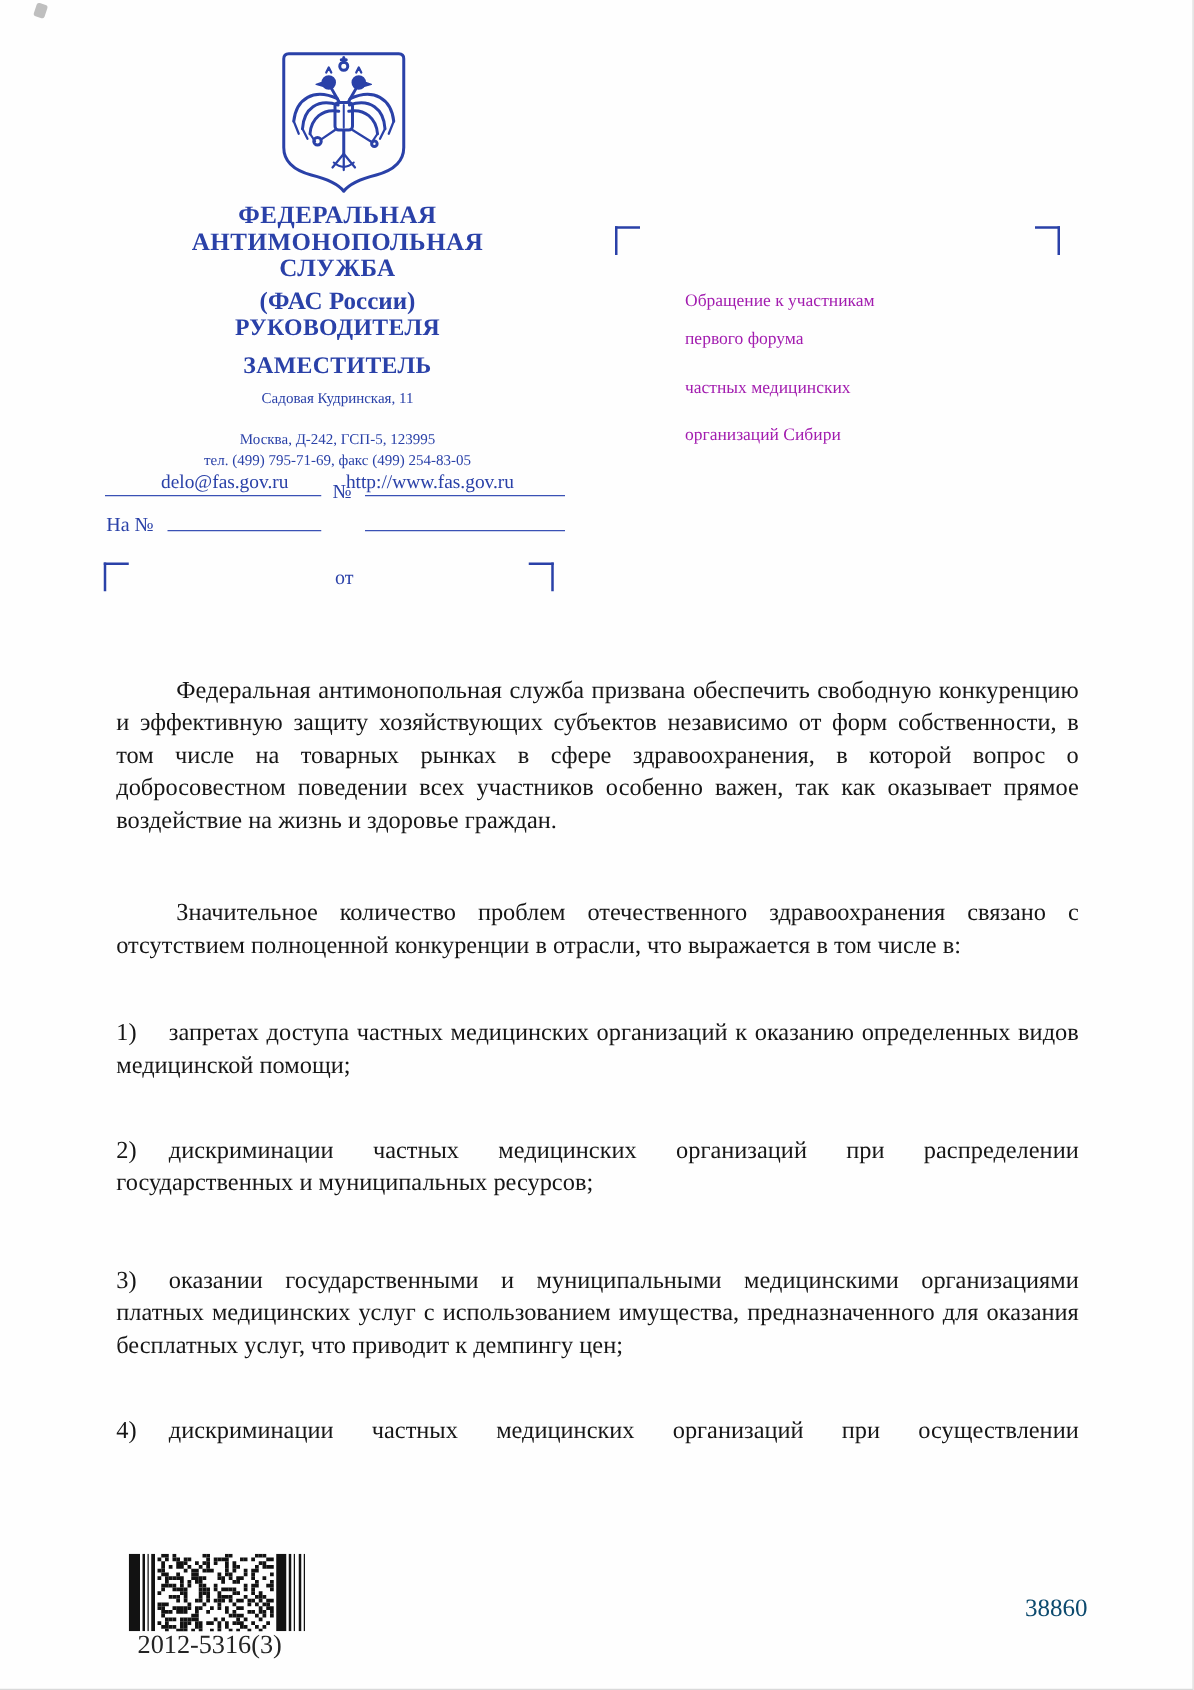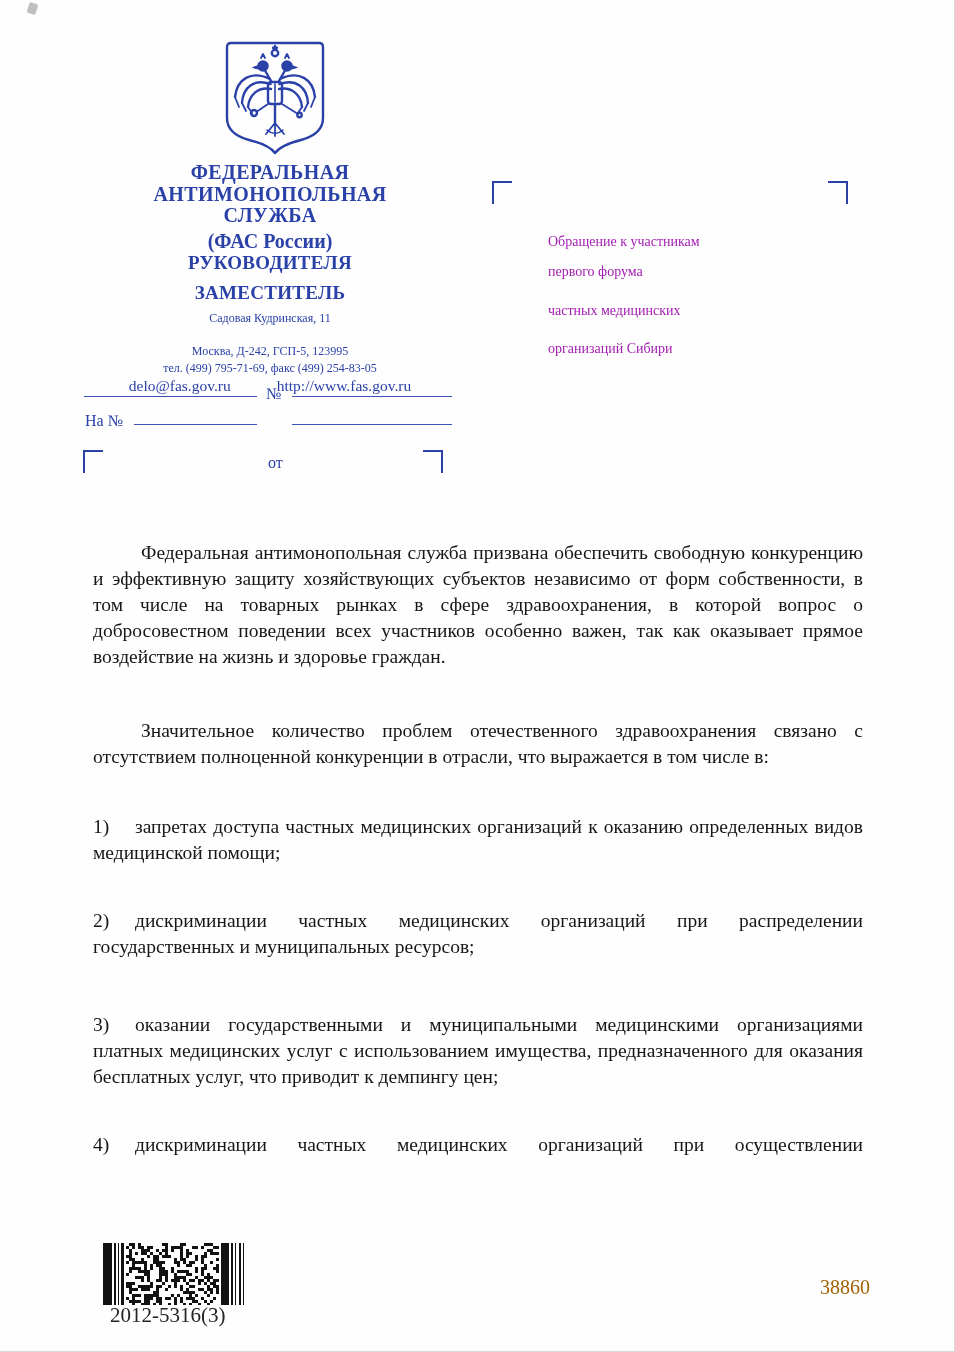--- a/index.html
+++ b/index.html
@@ -69,21 +69,21 @@
   .li-4 { margin-top: 42px; text-align-last: justify; }
   .li .num { display: inline-block; min-width: 42px; }
   
   .barcode { position: absolute; left: 103px; top: 1243px; width: 150px; height: 62px; }
   .barcode-label {
     position: absolute; left: 110px; top: 1303px;
     color: #242424; font-size: 21px;
   }
   .doc-number {
     position: absolute; left: 820px; top: 1276px;
-    color: #a16207; font-size: 20px;
+    color: #0c4a6e; font-size: 20px;
   }
   .speck {
     position: absolute; left: 28px; top: 3px; width: 9px; height: 11px;
     background: #8a8a8a; opacity: .55; border-radius: 2px; transform: rotate(18deg);
   }
 </style>
 </head>
 <body>
 
 <div class="page">

